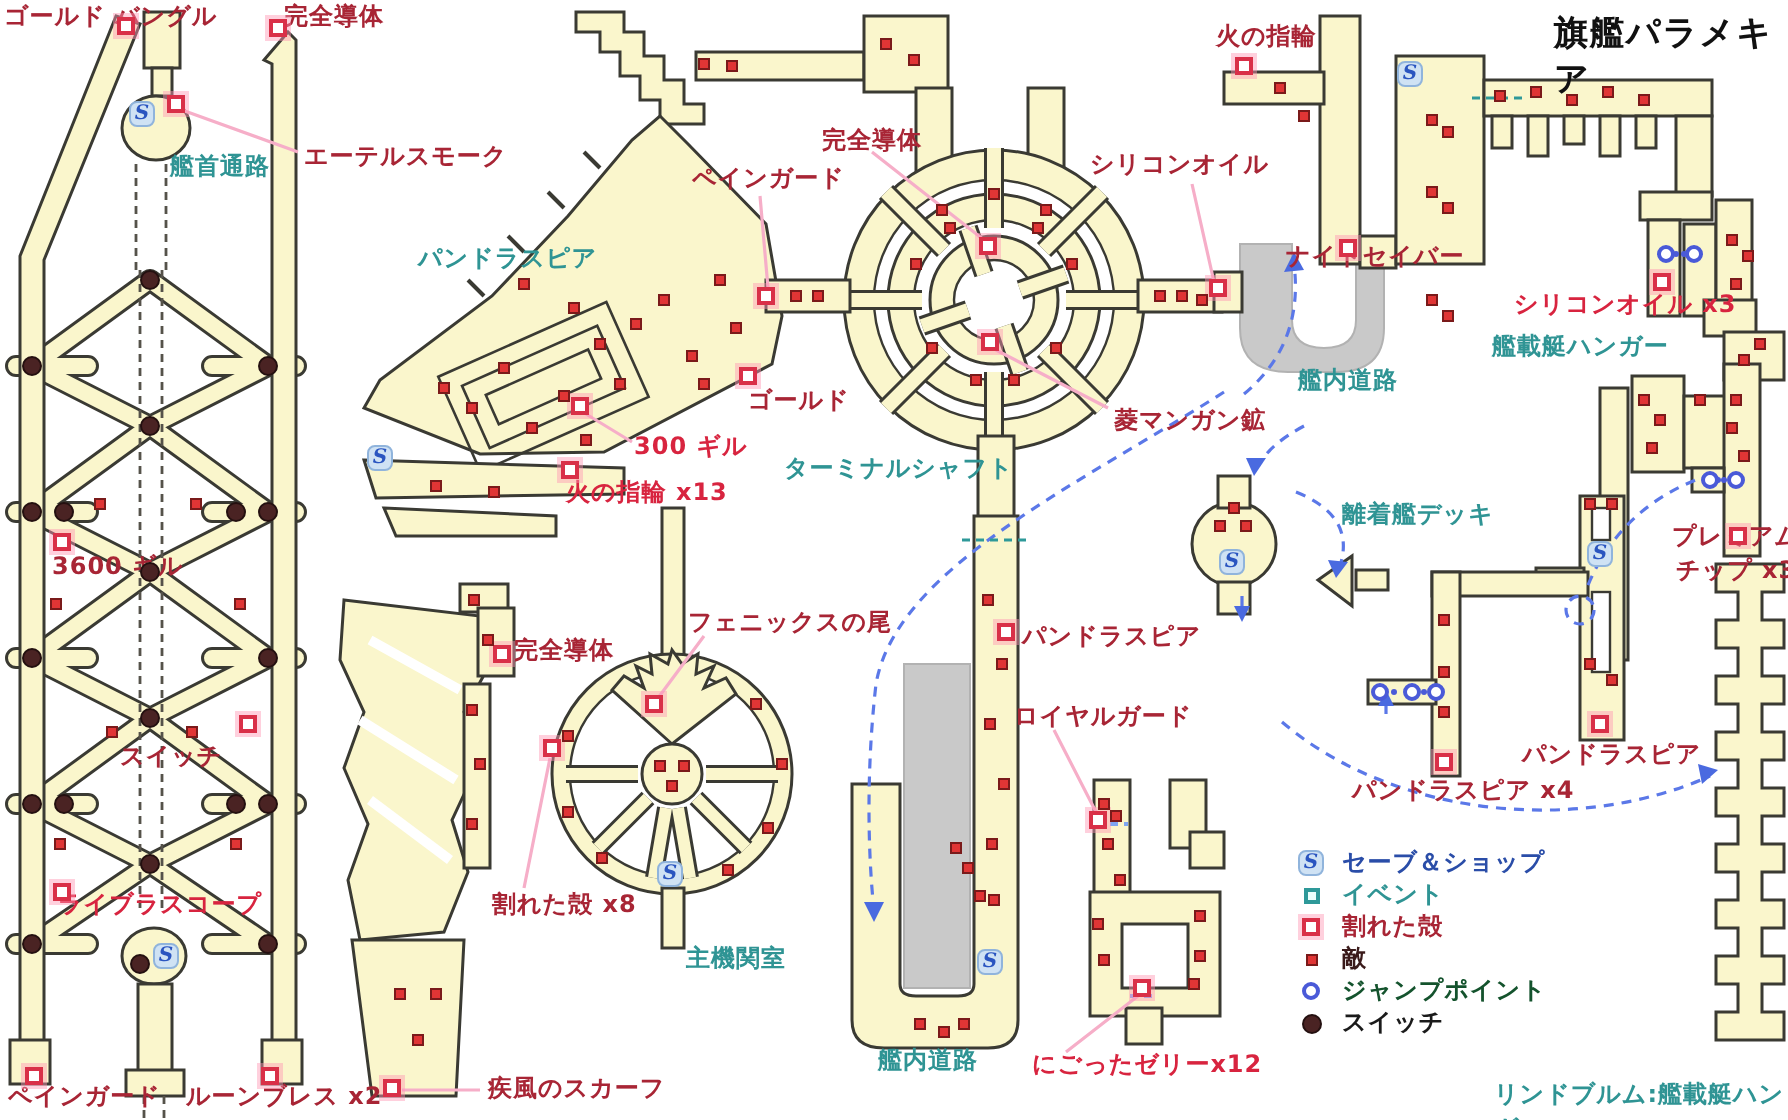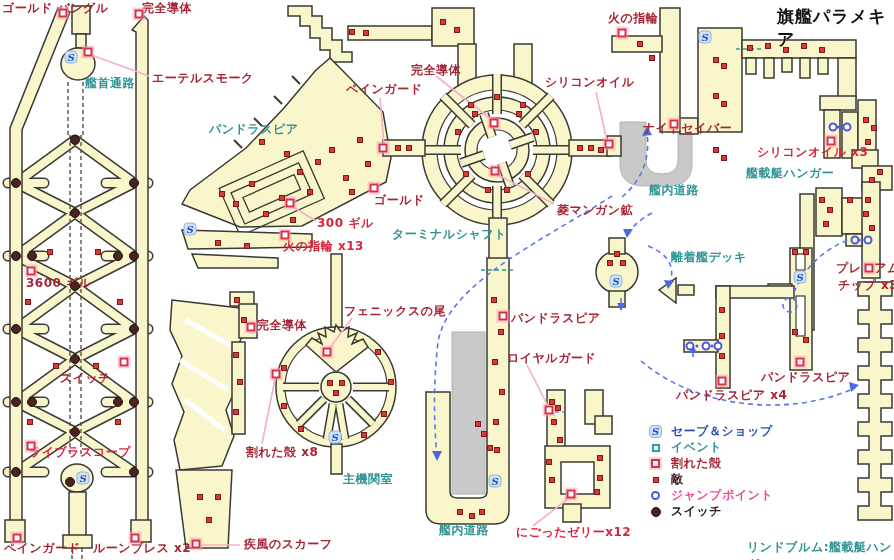--- a/index.html
+++ b/index.html
@@ -21,21 +21,21 @@
   .jhead{fill:#4a6ae0;stroke:none;}
   .tealdash{stroke:#2e9999;stroke-width:1.6;stroke-dasharray:4 3;fill:none;}
   .bluedash{stroke:#7ea6f2;stroke-width:2;stroke-dasharray:4 3;fill:none;}
   .leader{stroke:#f6aec8;stroke-width:1.6;fill:none;}
   .mazeln{fill:none;stroke:#3a3a33;stroke-width:1.3;}
   .slash{stroke:#fff;stroke-width:5;fill:none;}
   .tick{stroke:#3a3a33;stroke-width:2;}
   .lab{position:absolute;font-size:12px;font-weight:bold;white-space:nowrap;
        letter-spacing:.5px;line-height:13px;}
   .c-red{color:#a82535}.c-bright{color:#d8243f}.c-loc{color:#2f9494}
-  .c-navy{color:#2a4da8}.c-dark{color:#3a1a1a}.c-blue{color:#ec4899}.c-black{color:#1a1a1a}
+  .c-navy{color:#2a4da8}.c-dark{color:#3a1a1a}.c-blue{color:#14532d}.c-black{color:#1a1a1a}
   .title{position:absolute;left:777px;top:5px;font-size:17px;font-weight:bold;color:#111;
          letter-spacing:1px;z-index:4;}
   .footer{position:absolute;left:747px;top:539px;font-size:12px;font-weight:bold;
           color:#2f9494;letter-spacing:.5px;z-index:4;cursor:pointer;}
   .mk{position:absolute;transform:translate(-50%,-50%);box-sizing:border-box;z-index:2;}
   .mk-treasure{width:9px;height:9px;border:2px solid #d93048;background:#fff;
                box-shadow:0 0 0 2px rgba(255,150,180,.45);}
   .mk-enemy{width:6px;height:6px;border:1.5px solid #7a1a1a;background:#e03535;}
   .mk-event{width:8px;height:8px;border:2px solid #2e9999;background:#eafffc;}
   .mk-jump{width:9px;height:9px;border:2px solid #4a5ad8;background:#fff;border-radius:50%;}

